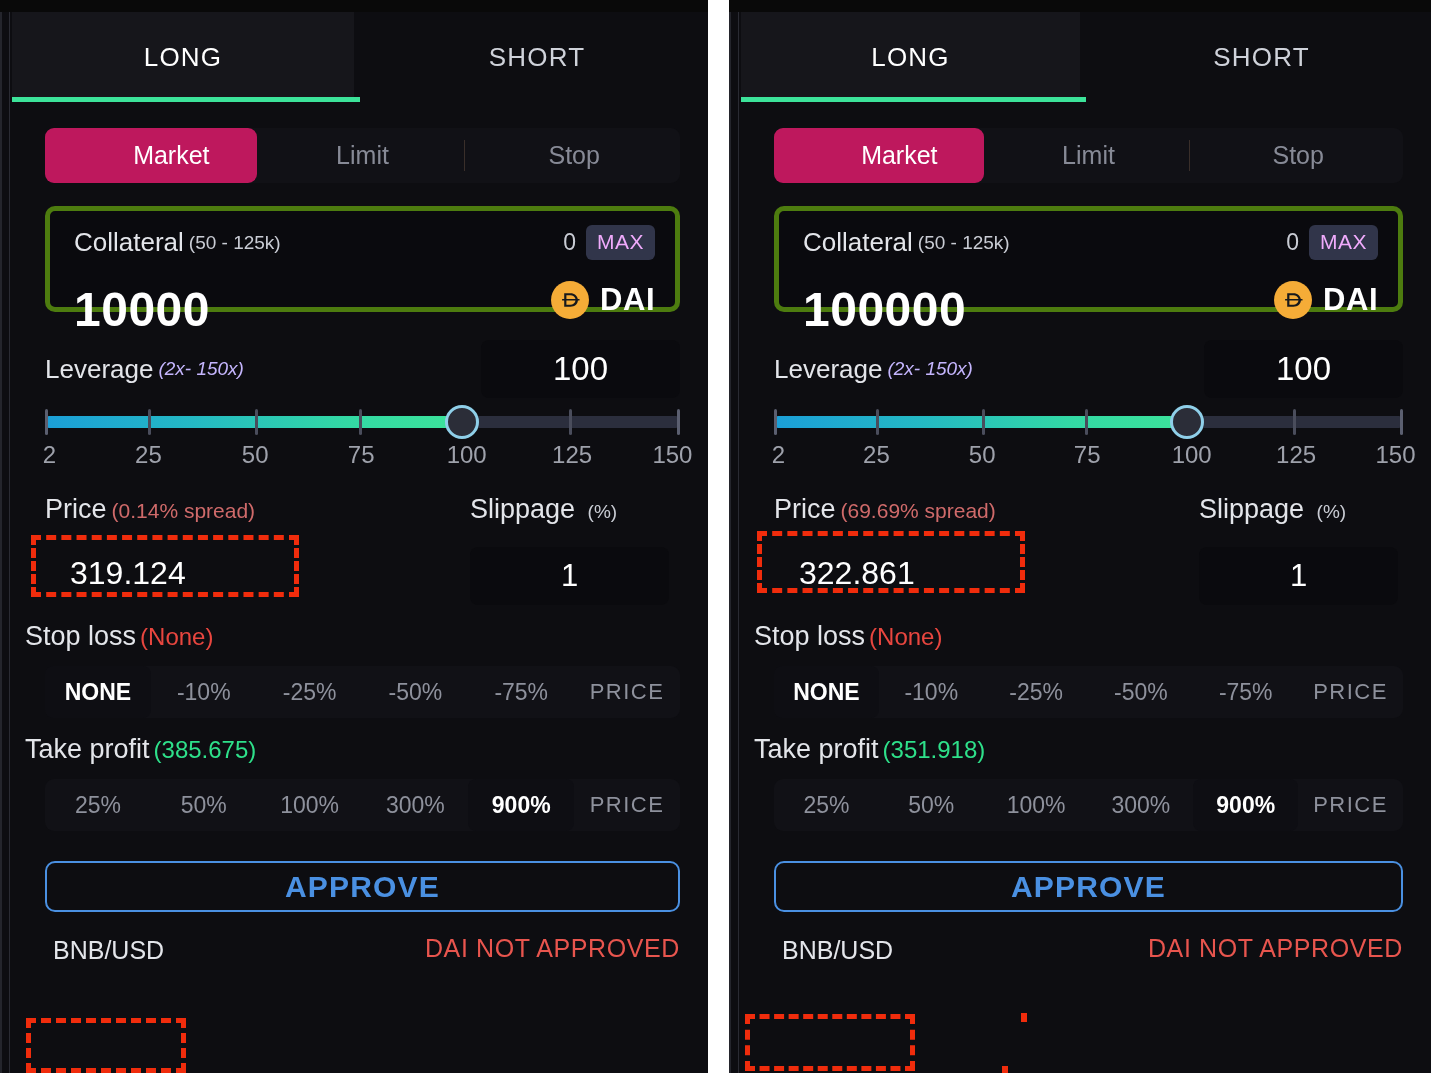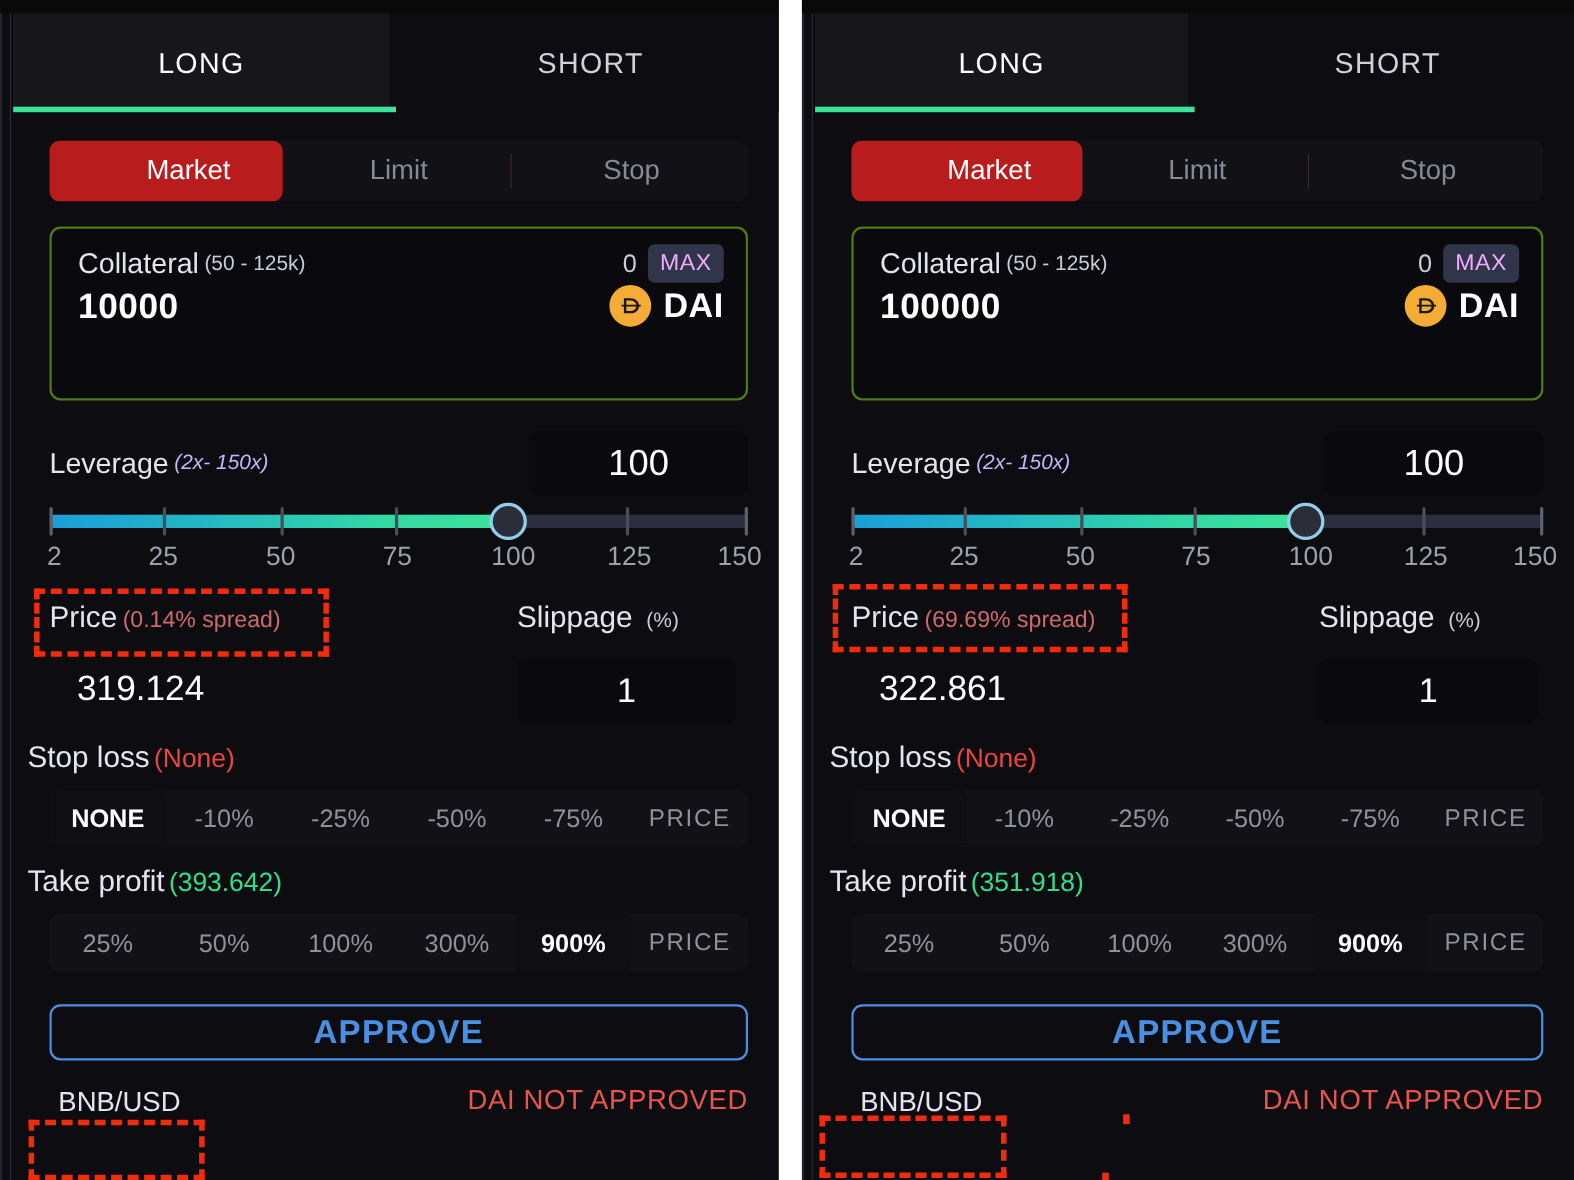--- a/index.html
+++ b/index.html
@@ -72,55 +72,55 @@
     font-size: 25px;
     color: #878a96;
     line-height: 55px;
     height: 55px;
     cursor: pointer; user-select: none;
     position: relative;
     z-index: 2;
   }
   .seg.active {
     color: #ffffff;
-    background: #b91c1c;
+    background: #be185d;
     border-radius: 9px;
     padding-left: 41px;
   }
   .segdivider {
     position: absolute;
     left: 66.0%; top: 12px; height: 31px; width: 1px;
     background: #3a2f2a;
     z-index: 1;
   }
 
   
   .collateral {
     margin: 23px 28px 0 33px;
-    height: 158px;
-    border: 2px solid #4d7c0f;
+    height: 106px;
+    border: 5px solid #4d7c0f;
     border-radius: 10px;
     background: #0a0a0e;
     padding: 14px 20px 0 24px;
     position: relative;
   }
   .collat-row1 { display: flex; align-items: center; }
   .collat-label { font-size: 26px; color: #e3e5ea; }
   .collat-range { font-size: 19px; color: #c9ccd4; margin-left: 5px; }
   .collat-spacer { flex: 1; }
   .collat-zero { font-size: 23px; color: #c9ccd4; margin-right: 10px; }
   .maxbtn {
     background: #31354a; color: #f0abfc;
     font-size: 21px; letter-spacing: .5px;
     border-radius: 6px; padding: 5px 11px 6px 11px;
     cursor: pointer; user-select: none;
   }
   .collat-row2 { display: flex; align-items: center; margin-top: 2px; }
   .collat-amount {
-    font-size: 32px; color: #ffffff; font-weight: 700; letter-spacing: .5px;
+    font-size: 48px; color: #ffffff; font-weight: 700; letter-spacing: .5px; margin-top: 20px;
   }
   .token { display: flex; align-items: center; gap: 11px; }
   .dai-coin {
     width: 38px; height: 38px; border-radius: 50%;
     background: #f5ac37;
     display: flex; align-items: center; justify-content: center;
   }
   .dai-coin svg { display: block; }
   .token-name { font-size: 31px; color: #ffffff; font-weight: 700; letter-spacing: .5px; }
 
@@ -358,21 +358,21 @@
       <div class="chipbar">
         <div class="chip active">NONE</div>
         <div class="chip">-10%</div>
         <div class="chip">-25%</div>
         <div class="chip">-50%</div>
         <div class="chip">-75%</div>
         <div class="chip price-chip">PRICE</div>
       </div>
 
       <div class="section-title">
-        <span>Take profit</span><span class="val-green">(393.642)</span>
+        <span>Take profit</span><span class="val-green">(385.675)</span>
       </div>
       <div class="chipbar">
         <div class="chip">25%</div>
         <div class="chip">50%</div>
         <div class="chip">100%</div>
         <div class="chip">300%</div>
         <div class="chip active">900%</div>
         <div class="chip price-chip">PRICE</div>
       </div>
 

